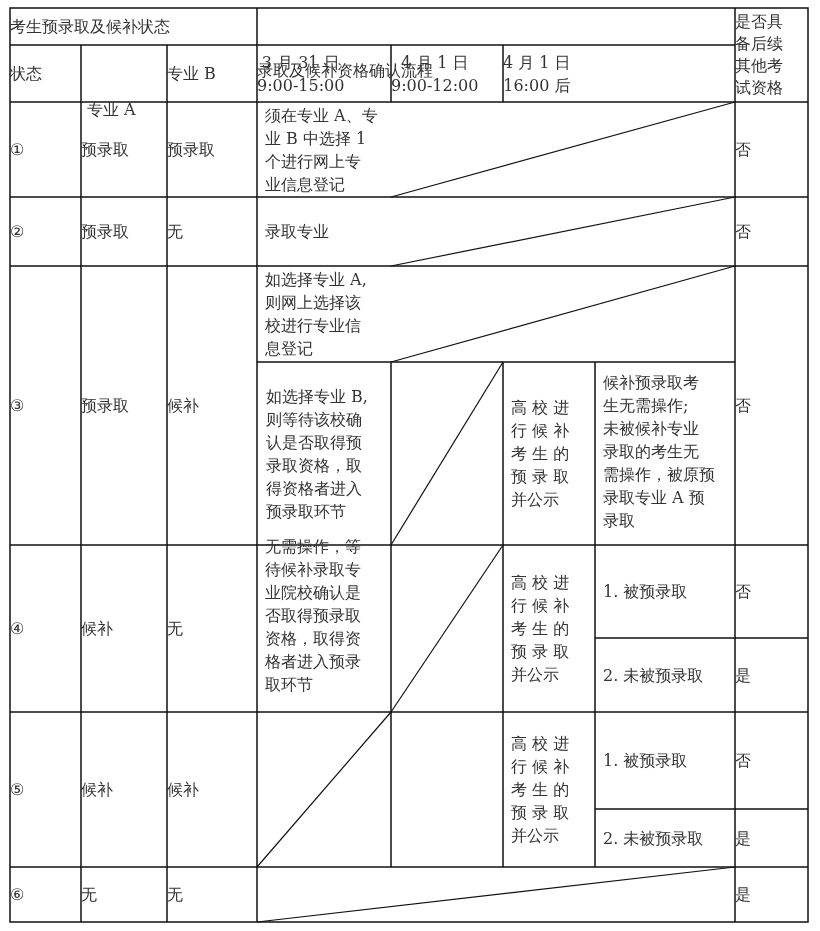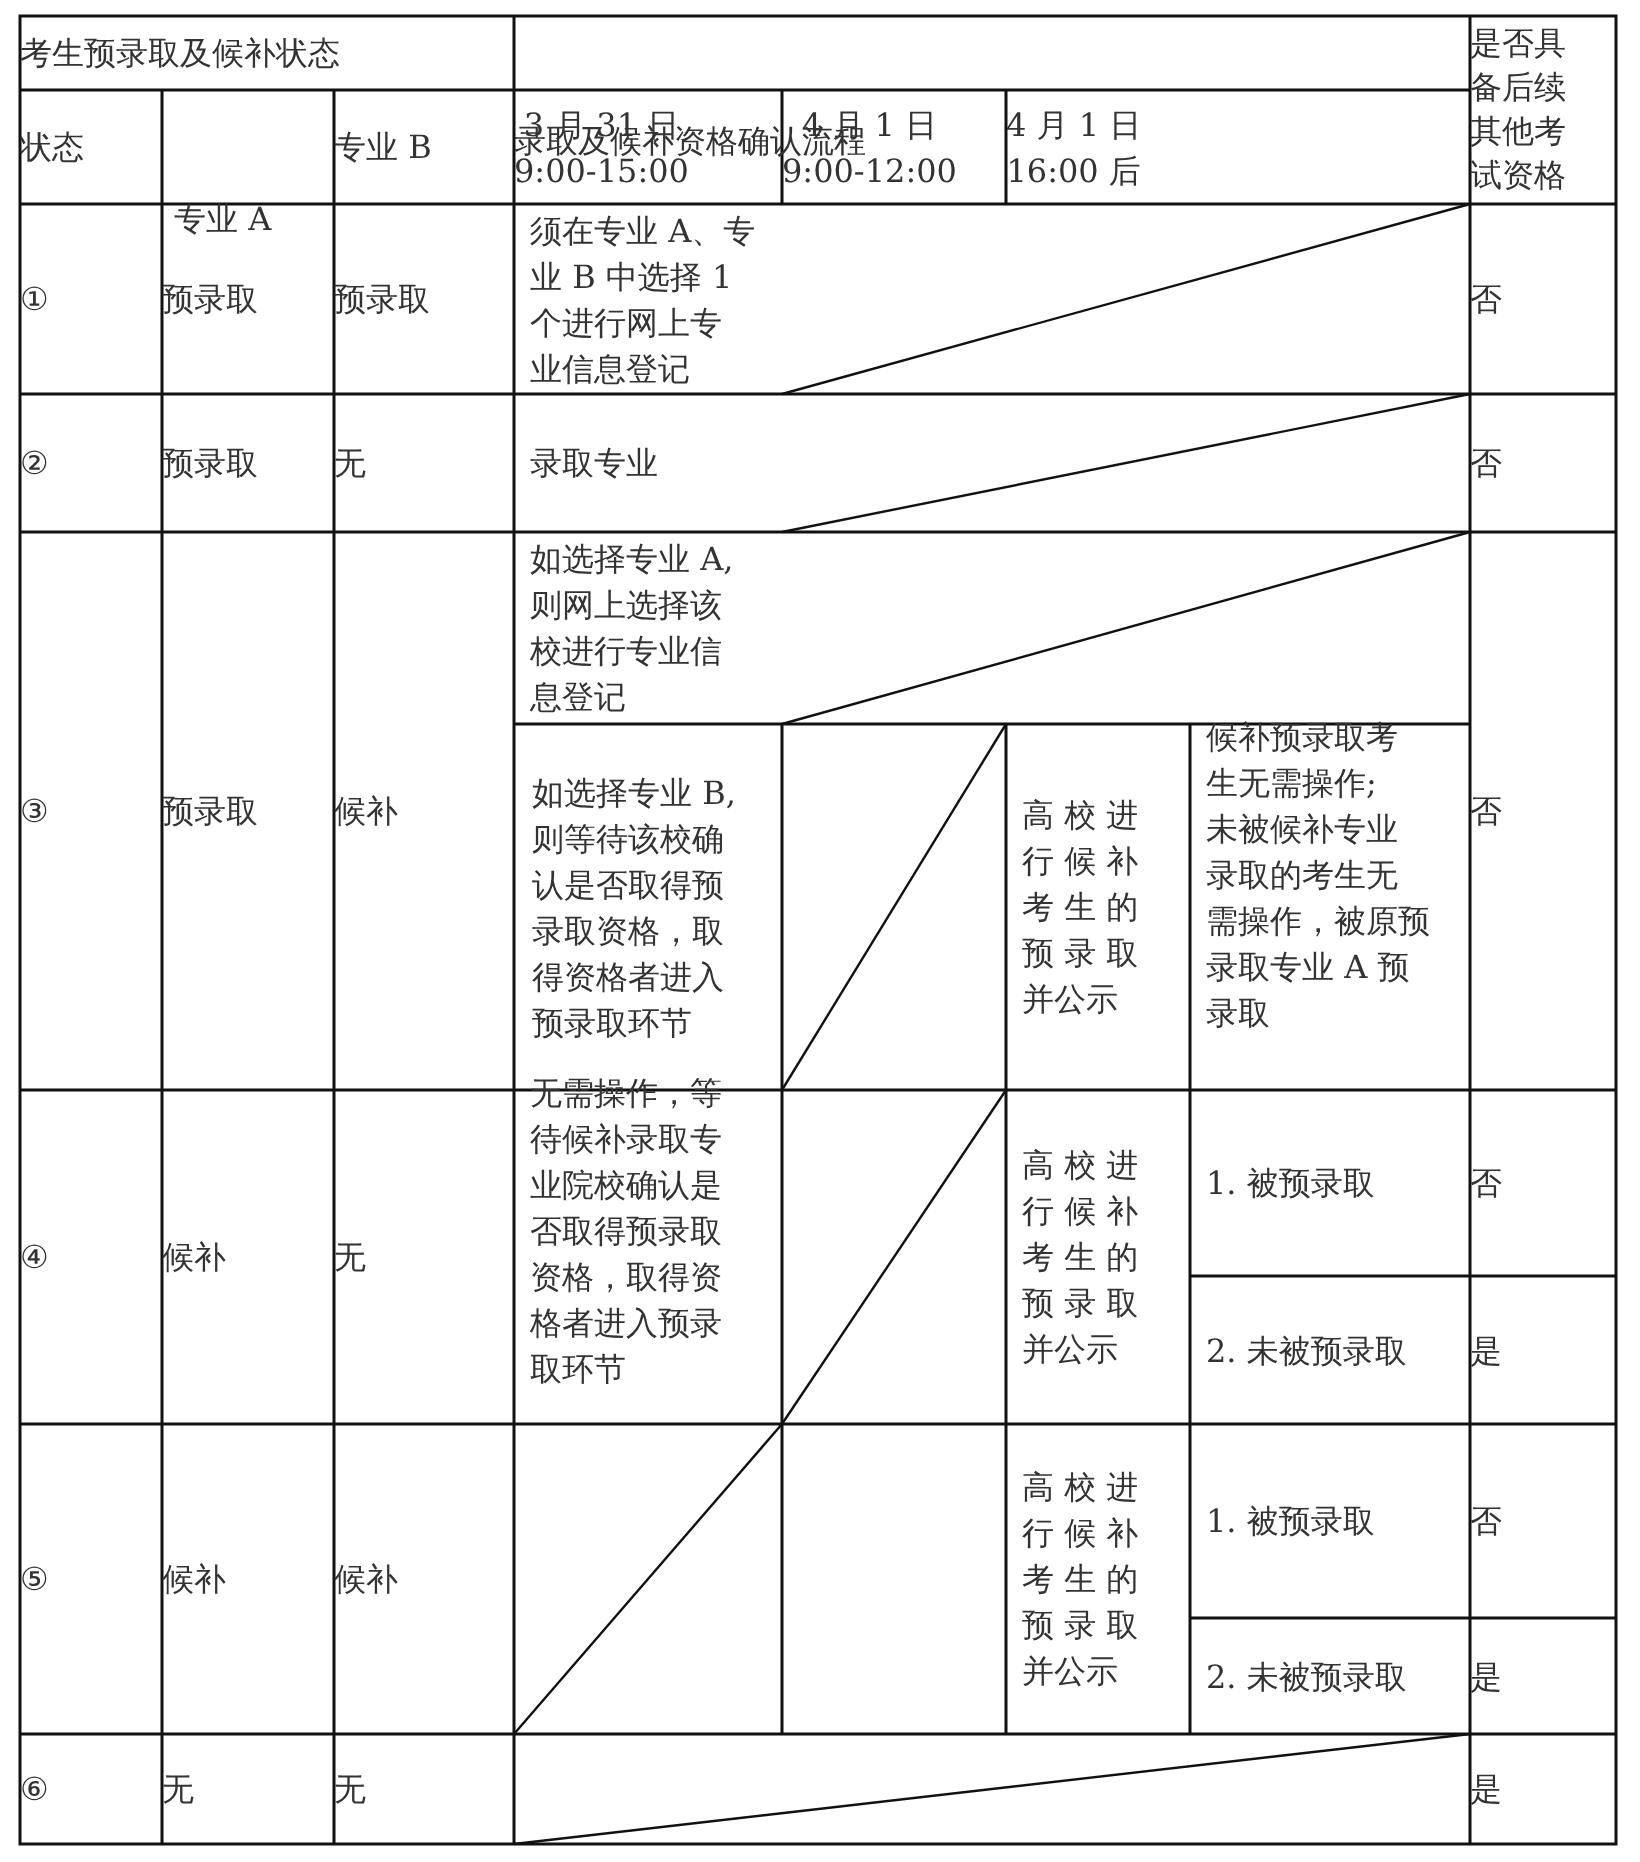--- a/index.html
+++ b/index.html
@@ -149,21 +149,21 @@
 得资格者进入
 预录取环节</span>
     </div>
   <div class="cell left" style="left:503px;top:362px;width:92px;height:183px;">
       <span class="txt">高 校 进
 行 候 补
 考 生 的
 预 录 取
 并公示</span>
     </div>
-  <div class="cell left" style="left:595px;top:346px;width:140px;height:183px;">
+  <div class="cell left" style="left:595px;top:360px;width:140px;height:183px;">
       <span class="txt">候补预录取考
 生无需操作;
 未被候补专业
 录取的考生无
 需操作，被原预
 录取专业 A 预
 录取</span>
     </div>
   <div class="cell" style="left:735px;top:266px;width:73px;height:279px;">
       <span>否</span>

